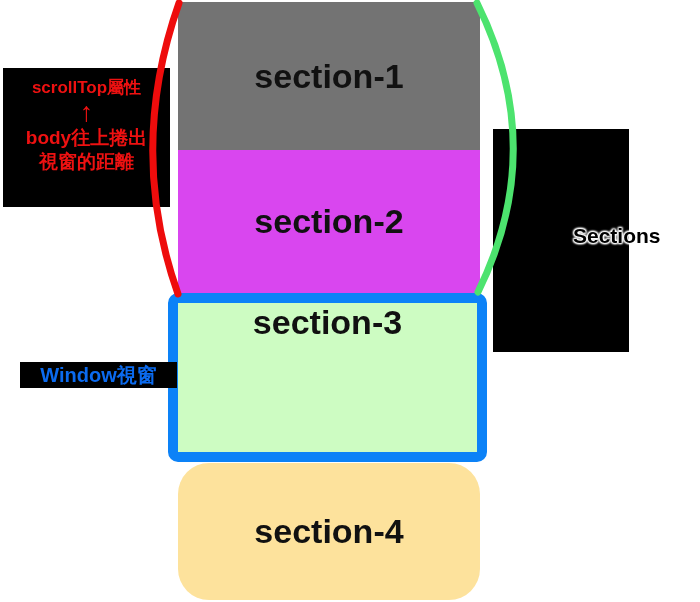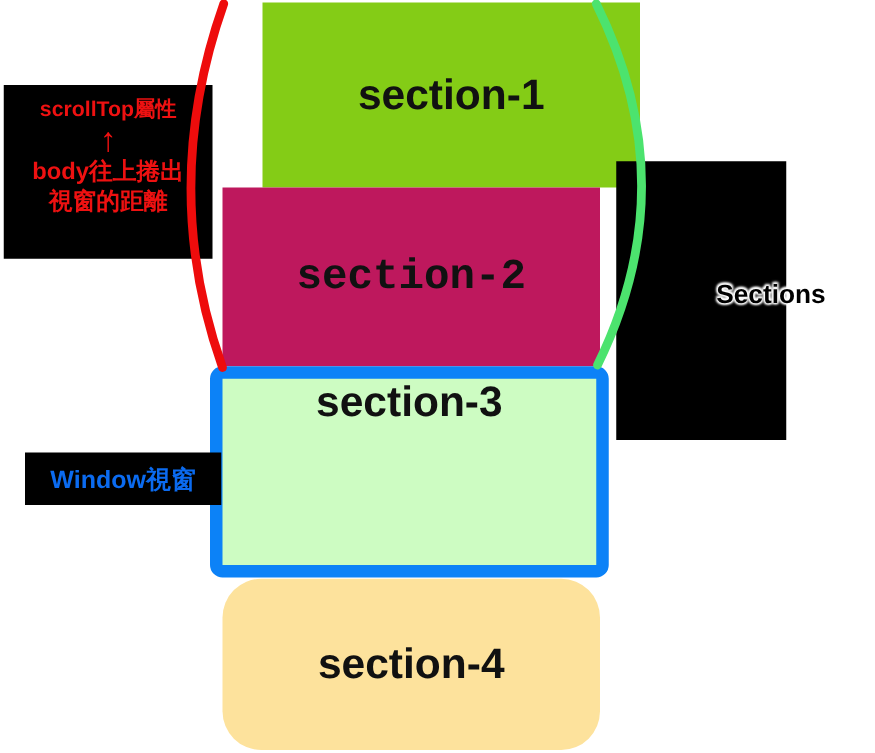--- a/index.html
+++ b/index.html
@@ -30,45 +30,45 @@
     position:absolute;left:3px;top:68px;width:167px;height:139px;
     background:#000;color:#ee1111;text-align:center;
     font-weight:bold;line-height:1.25;
   }
   #scrolltop-box .ln1{margin-top:9px;font-size:17px;}
   #scrolltop-box .arrow{font-size:27px;line-height:26px;margin:1px 0 1px 0;}
   #scrolltop-box .ln2{font-size:19px;}
   #scrolltop-box .ln3{font-size:19px;}
   
   #window-label{
-    position:absolute;left:20px;top:362px;width:157px;height:42px;
+    position:absolute;left:20px;top:362px;width:157px;height:26px;
     background:#000;display:flex;align-items:center;justify-content:center;
     font-size:20px;font-weight:bold;
   }
   
   #right-box{
     position:absolute;left:493px;top:129px;width:124px;height:223px;
     background:#000;
     padding-left:12px;
   }
   #right-box .hidden-label{
     position:absolute;left:80px;top:95px;white-space:nowrap;
     font-size:21px;font-weight:bold;color:#000;
     text-shadow:0 0 2px #fff,0 0 2px #fff,0 0 3px #fff,1px 1px 2px #fff,-1px -1px 2px #fff,1px -1px 2px #fff,-1px 1px 2px #fff;
   }
   
   #curves{position:absolute;left:0;top:0;width:700px;height:602px;pointer-events:none;}
 </style>
 </head>
 <body>
 
-<div class="section" id="section-1" style="background: #84cc16; margin-left: 32px;">
+<div class="section" id="section-1" style="background: #737373;">
   <span class="section-label">section-1</span>
 </div>
-<div class="section" id="section-2" style="background: #be185d; font-family: Liberation Mono, monospace;">
+<div class="section" id="section-2" style="background: #d946ef;">
   <span class="section-label">section-2</span>
 </div>
 
 <div id="viewport-box" style="background: rgb(205, 252, 194);">
   <span class="section-label">section-3</span>
 </div>
 
 <div class="section" id="section-4" style="background: rgb(253, 226, 156); border-radius: 31px;">
   <span class="section-label">section-4</span>
 </div>

